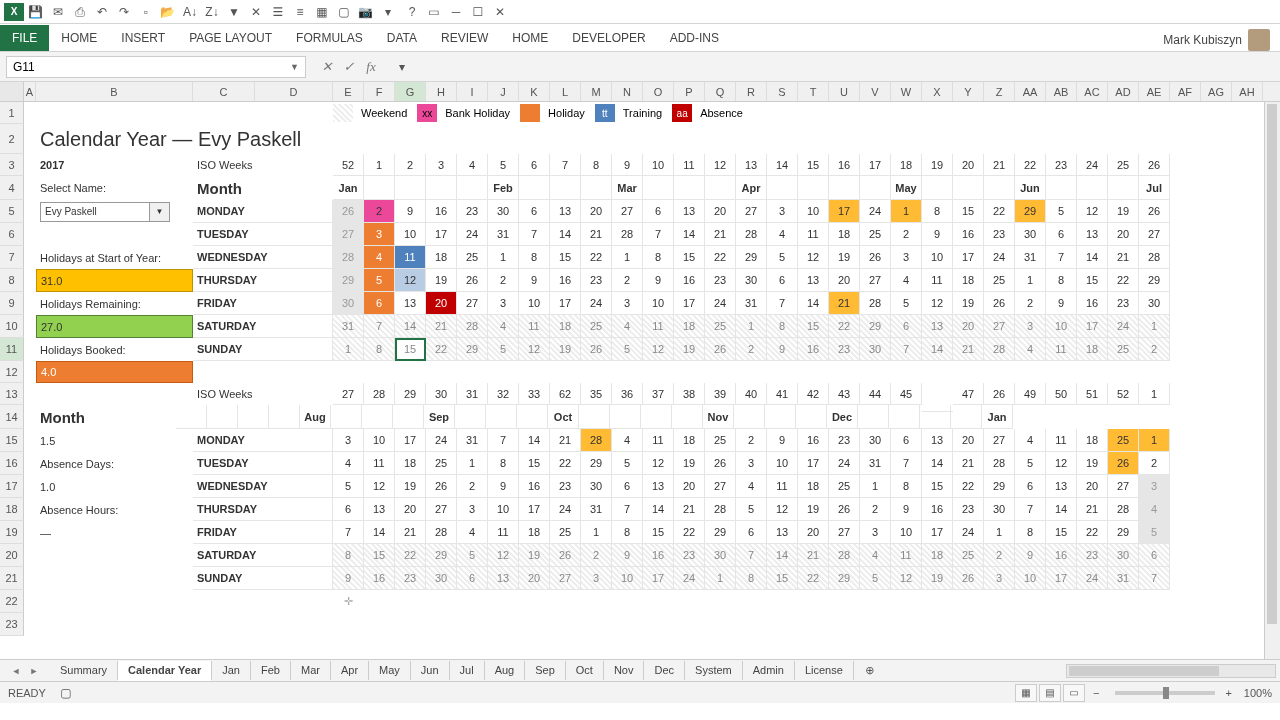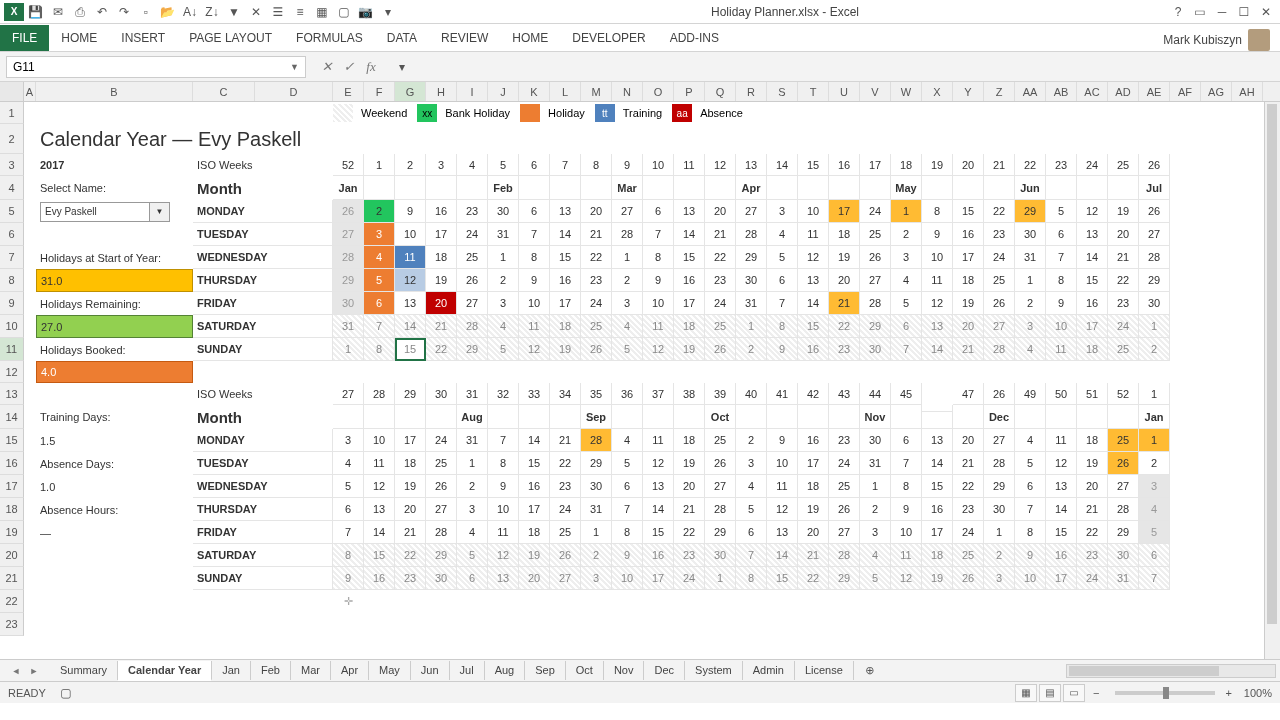--- a/index.html
+++ b/index.html
@@ -38,21 +38,21 @@
 .rows { }
 .row { display: flex; height: 23px; }
 .rowhead { width: 24px; background: #f0f0f0; border-right: 1px solid #ccc; border-bottom: 1px solid #ddd; display: flex; align-items: center; justify-content: center; font-size: 11px; color: #555; flex-shrink: 0; }
 .rowhead.sel { background: #d4e6d4; }
 .cell { border-right: 1px solid #e5e5e5; border-bottom: 1px solid #e5e5e5; display: flex; align-items: center; padding: 0 4px; font-size: 11px; color: #333; overflow: hidden; white-space: nowrap; }
 .cell.noborder { border-right: none; border-bottom: none; }
 .cell.center { justify-content: center; }
 .cell.bold { font-weight: 600; }
 
 
-.yellow { background: #22c55e; text-align: center; }
+.yellow { background: #ec4899; text-align: center; }
 .orange { background: #ed7d31; color: #fff; }
 .red { background: #c00000; color: #fff; }
 .blue { background: #4f81bd; color: #fff; }
 .lblue { background: #b8cce4; }
 .gold { background: #ffbb33; }
 .grey { background: #e6e6e6; color: #999; }
 .hatch { background: repeating-linear-gradient(45deg, #eee, #eee 2px, #fff 2px, #fff 4px); color: #888; }
 .selcell { outline: 2px solid #217346; outline-offset: -2px; background: #fff; }
 
 
@@ -103,21 +103,20 @@
     <span class="qat-icon">Z↓</span>
     <span class="qat-icon">▼</span>
     <span class="qat-icon">✕</span>
     <span class="qat-icon">☰</span>
     <span class="qat-icon">≡</span>
     <span class="qat-icon">▦</span>
     <span class="qat-icon">▢</span>
     <span class="qat-icon">📷</span>
     <span class="qat-icon">▾</span>
   </div>
-  <div class="title-text">Holiday Planner.xlsx - Excel</div>
   <div class="win-controls">
     <span class="win-btn">?</span>
     <span class="win-btn">▭</span>
     <span class="win-btn">─</span>
     <span class="win-btn">☐</span>
     <span class="win-btn">✕</span>
   </div>
 </div>
 
 <div class="ribbon-tabs">
@@ -563,21 +562,21 @@
         <div class="cell noborder" style="width: 12px;"></div>
         <div class="cell noborder" style="width: 157px;"></div>
         <div class="cell noborder" style="width: 140px;">ISO Weeks</div>
         <div class="cell center" style="width: 31px;">27</div>
         <div class="cell center" style="width: 31px;">28</div>
         <div class="cell center" style="width: 31px;">29</div>
         <div class="cell center" style="width: 31px;">30</div>
         <div class="cell center" style="width: 31px;">31</div>
         <div class="cell center" style="width: 31px;">32</div>
         <div class="cell center" style="width: 31px;">33</div>
-        <div class="cell center" style="width: 31px;">34</div>
+        <div class="cell center" style="width: 31px;">62</div>
         <div class="cell center" style="width: 31px;">35</div>
         <div class="cell center" style="width: 31px;">36</div>
         <div class="cell center" style="width: 31px;">37</div>
         <div class="cell center" style="width: 31px;">38</div>
         <div class="cell center" style="width: 31px;">39</div>
         <div class="cell center" style="width: 31px;">40</div>
         <div class="cell center" style="width: 31px;">41</div>
         <div class="cell center" style="width: 31px;">42</div>
         <div class="cell center" style="width: 31px;">43</div>
         <div class="cell center" style="width: 31px;">44</div>
@@ -587,21 +586,20 @@
         <div class="cell center" style="width: 31px;">26</div>
         <div class="cell center" style="width: 31px;">49</div>
         <div class="cell center" style="width: 31px;">50</div>
         <div class="cell center" style="width: 31px;">51</div>
         <div class="cell center" style="width: 31px;">52</div>
         <div class="cell center" style="width: 31px;">1</div>
       </div>
       <div class="row" style="height: 24px;">
         <div class="rowhead">14</div>
         <div class="cell noborder" style="width: 12px;"></div>
-        <div class="cell noborder" style="width: 157px;">Training Days:</div>
         <div class="cell bold noborder" style="width: 140px; font-size: 15px;">Month</div>
         <div class="cell bold center" style="width: 31px;"></div>
         <div class="cell bold center" style="width: 31px;"></div>
         <div class="cell bold center" style="width: 31px;"></div>
         <div class="cell bold center" style="width: 31px;"></div>
         <div class="cell bold center" style="width: 31px;">Aug</div>
         <div class="cell bold center" style="width: 31px;"></div>
         <div class="cell bold center" style="width: 31px;"></div>
         <div class="cell bold center" style="width: 31px;"></div>
         <div class="cell bold center" style="width: 31px;">Sep</div>

